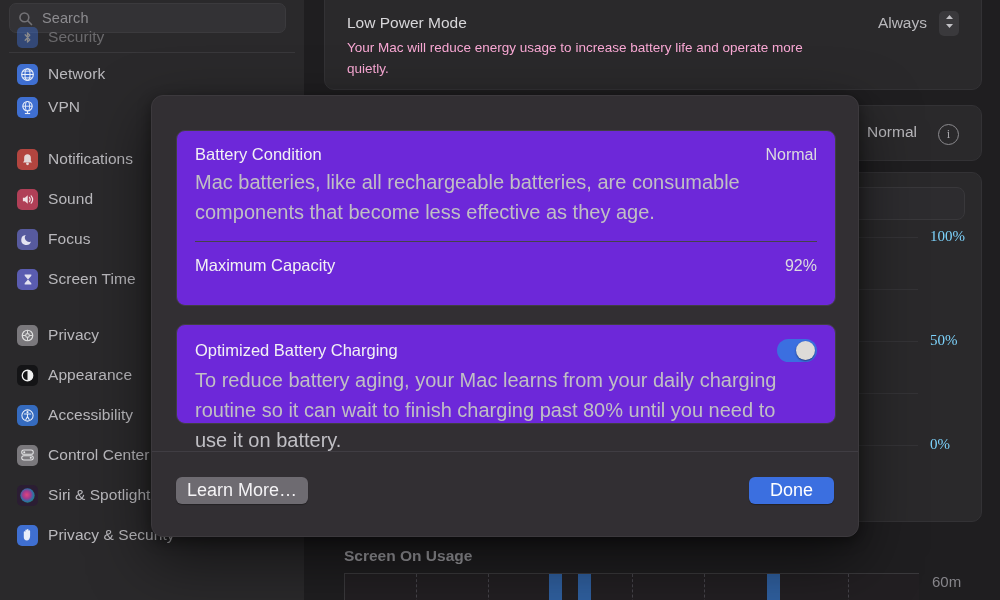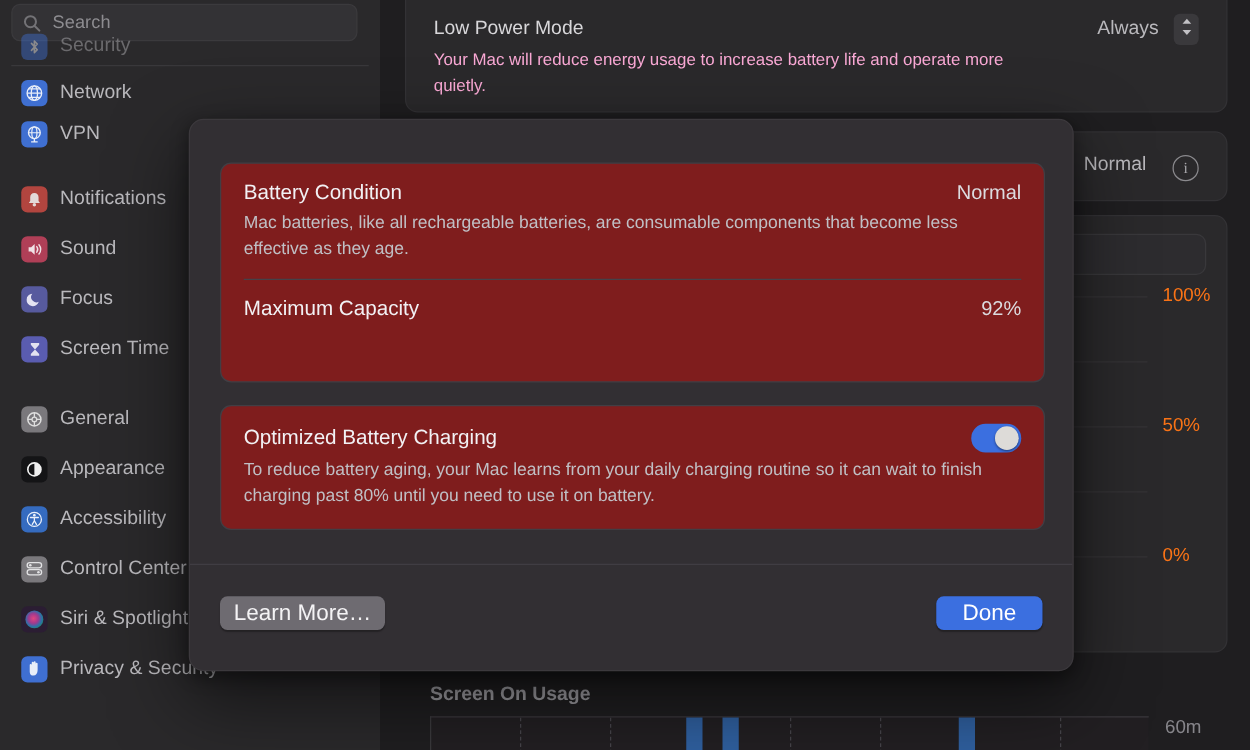--- a/index.html
+++ b/index.html
@@ -101,21 +101,21 @@
     white-space: nowrap;
     overflow: hidden;
   }
   .plot {
     position: absolute; left: 18px; top: 64px;
     width: 575px; height: 250px;
     border-left: 1px solid #3a393c;
   }
   .hgrid { position: absolute; left: 0; width: 100%; height: 1px; background: #343336; }
   .yaxis-lab {
-    position: absolute; color: #f97316; font-size: 15px;
+    position: absolute; color: #7dd3fc; font-size: 15px; font-family: Liberation Serif, serif;
   }
 
   .sou-title { position: absolute; left: 40px; top: 547px; color: #9c9ba0; font-size: 15.5px; font-weight: bold; text-align: right; }
   .sou-plot {
     position: absolute; left: 40px; top: 573px;
     width: 575px; height: 40px;
     border-top: 1px solid #3a393c;
     border-left: 1px solid #3a393c;
     background: #221f22;
     overflow: hidden;
@@ -128,31 +128,31 @@
     width: 708px; height: 442px;
     background: #322f33;
     border: 1px solid #3c393d;
     border-radius: 12px;
     box-shadow: 0 22px 60px rgba(0,0,0,.55), 0 4px 14px rgba(0,0,0,.4);
     overflow: hidden;
   }
   .group {
     position: absolute; left: 24px;
     width: 660px;
-    background: #7f1d1d;
+    background: #6d28d9;
     border: 1px solid #413e44;
     border-radius: 9px;
   }
   .g1 { top: 34px; height: 176px; }
   .g2 { top: 228px; height: 100px; }
   .row { position: relative; padding: 0 18px; }
   .row-head { display: flex; align-items: baseline; justify-content: space-between; }
   .row-title { color: #f2f1f4; font-size: 16.5px; }
   .row-val { color: #dcdbdf; font-size: 16px; }
-  .row-desc { color: #c0bfc4; font-size: 14px; line-height: 1.5; margin-top: 3px; max-width: 600px; }
+  .row-desc { color: #c0bfc4; font-size: 20px; line-height: 1.5; margin-top: 3px; max-width: 600px; }
   .g-div { height: 1px; background: #454249; margin: 0 18px; }
   .toggle {
     width: 40px; height: 23px; border-radius: 12px;
     background: #3b6fe0; position: relative; flex: 0 0 40px;
   }
   .toggle .knob {
     position: absolute; top: 2px; right: 2px;
     width: 19px; height: 19px; border-radius: 50%;
     background: #dddbd8;
     box-shadow: 0 1px 2px rgba(0,0,0,.45);
@@ -325,21 +325,21 @@
         <span class="sb-ico" style="background:#7a787c;">
           <svg width="15" height="15" viewBox="0 0 16 16">
             <circle cx="8" cy="8" r="5.6" fill="none" stroke="#ddd" stroke-width="1.3"></circle>
             <circle cx="8" cy="8" r="2" fill="none" stroke="#ddd" stroke-width="1.1"></circle>
             <line x1="8" y1="2.4" x2="8" y2="5.9" stroke="#ddd" stroke-width="1.1"></line>
             <line x1="8" y1="10.1" x2="8" y2="13.6" stroke="#ddd" stroke-width="1.1"></line>
             <line x1="2.4" y1="8" x2="5.9" y2="8" stroke="#ddd" stroke-width="1.1"></line>
             <line x1="10.1" y1="8" x2="13.6" y2="8" stroke="#ddd" stroke-width="1.1"></line>
           </svg>
         </span>
-        <span class="sb-label">General</span>
+        <span class="sb-label">Privacy</span>
       </div>
 
       <div class="sb-item" style="margin-top:14px;">
         <span class="sb-ico" style="background:#141416;">
           <svg width="15" height="15" viewBox="0 0 16 16">
             <circle cx="8" cy="8" r="5.6" fill="none" stroke="#f0f0f0" stroke-width="1.4"></circle>
             <path d="M8 2.4 A5.6 5.6 0 0 1 8 13.6 Z" fill="#f0f0f0"></path>
           </svg>
         </span>
         <span class="sb-label">Appearance</span>

